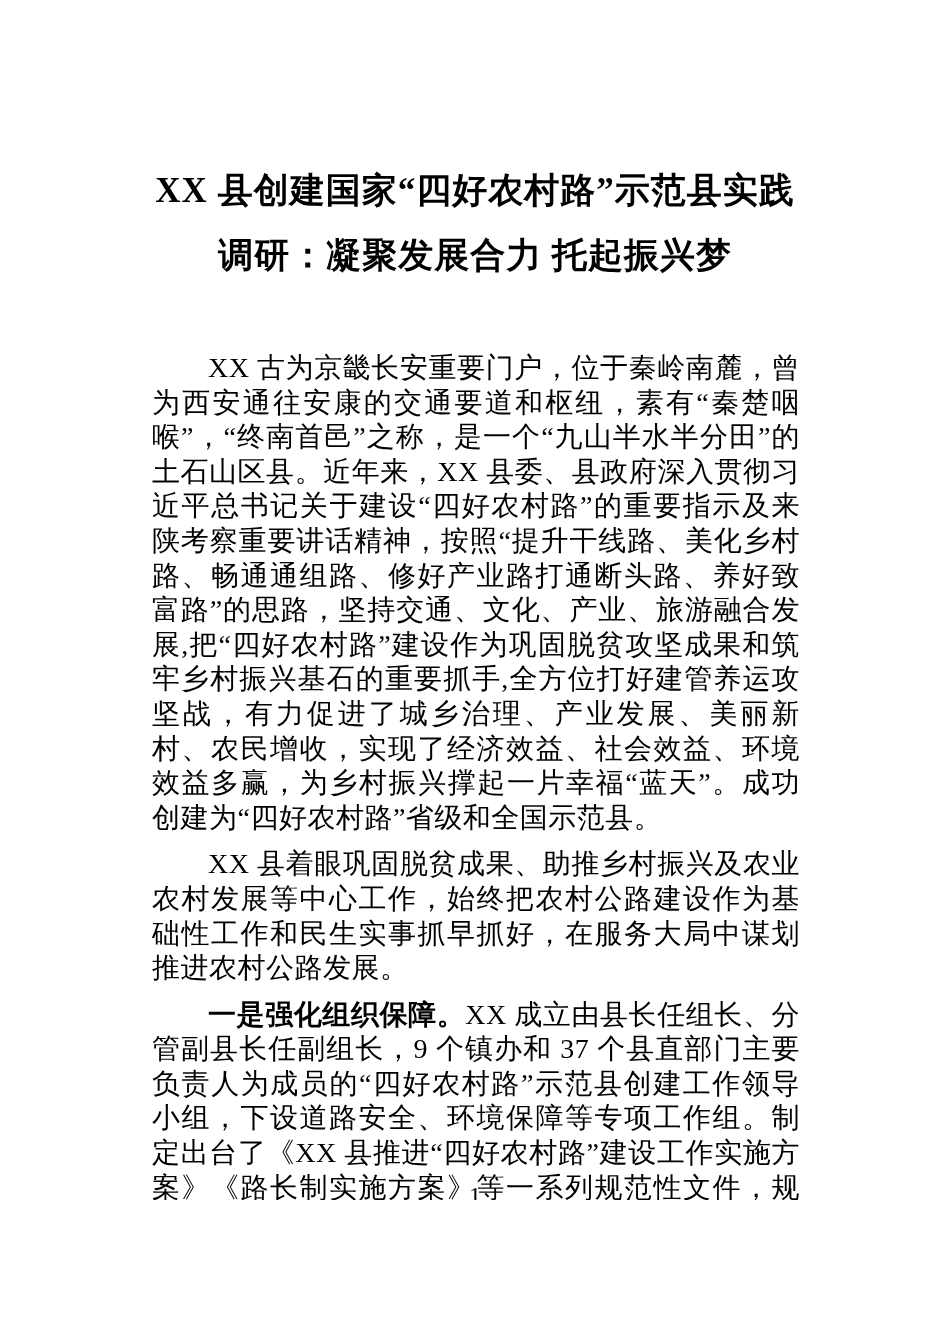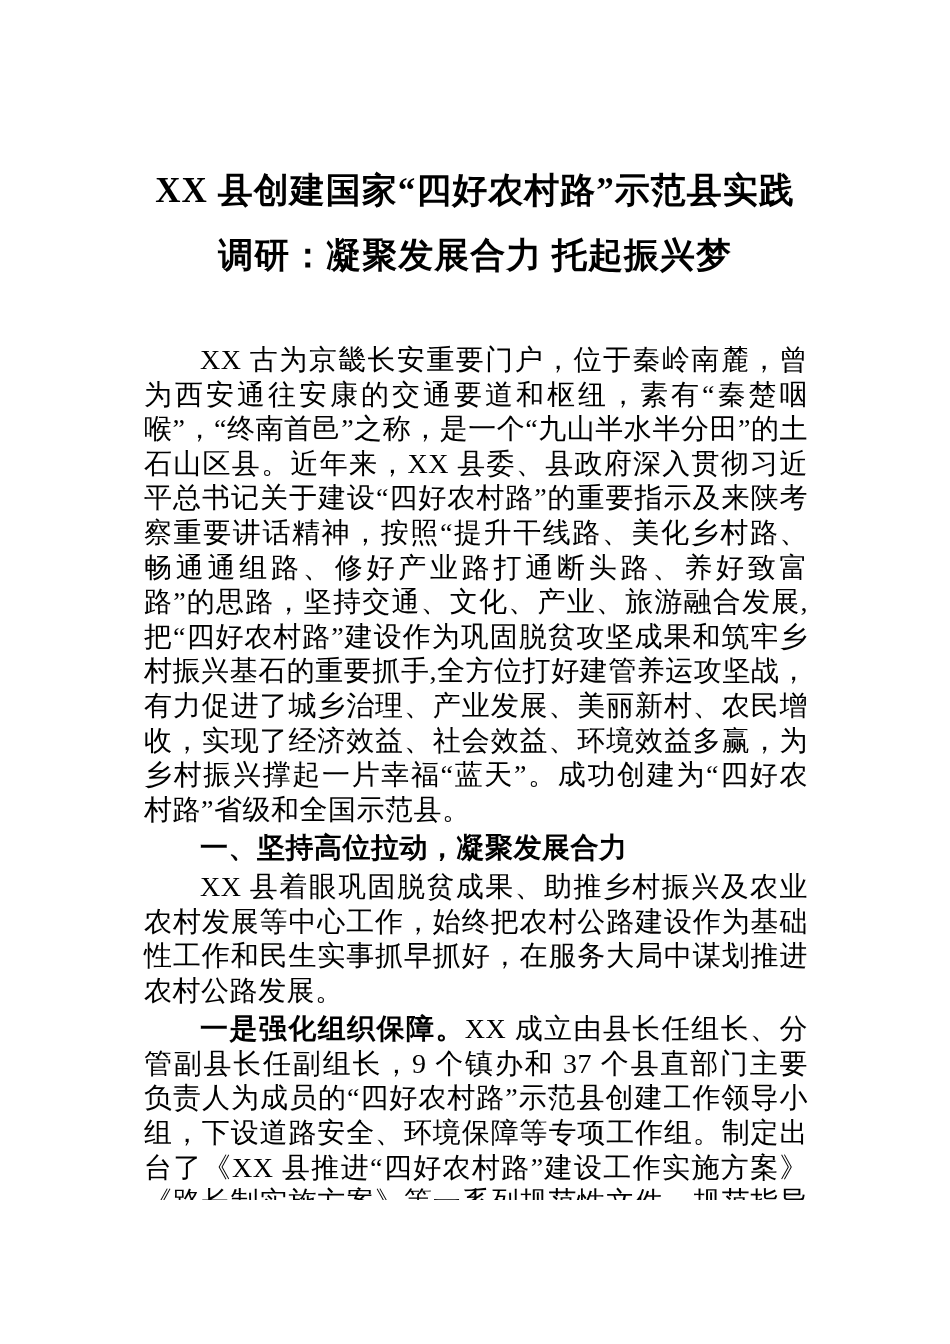--- a/index.html
+++ b/index.html
@@ -32,21 +32,21 @@
     position: absolute;
     top: 339px;
     left: 140px;
     width: 672px;
     font-size: 28px;
     line-height: 34.6px;
     text-align: justify;
     letter-spacing: 0.5px;
   }
   .doc-body p {
-    margin: 4px;
+    margin: 12px;
     padding: 0;
     text-indent: 2em;
   }
   .section-heading {
     margin: 0;
     padding: 0;
     text-indent: 2em;
     font-family: "Liberation Sans", sans-serif;
     font-weight: bold;
   }
@@ -71,21 +71,20 @@
 <div class="page">
 
   <div class="doc-title">
     <div>XX 县创建国家“四好农村路”示范县实践</div>
     <div>调研：凝聚发展合力 托起振兴梦</div>
   </div>
 
   <div class="doc-body">
     <p>XX 古为京畿长安重要门户，位于秦岭南麓，曾为西安通往安康的交通要道和枢纽，素有“秦楚咽喉”，“终南首邑”之称，是一个“九山半水半分田”的土石山区县。近年来，XX 县委、县政府深入贯彻习近平总书记关于建设“四好农村路”的重要指示及来陕考察重要讲话精神，按照“提升干线路、美化乡村路、畅通通组路、修好产业路打通断头路、养好致富路”的思路，坚持交通、文化、产业、旅游融合发展,把“四好农村路”建设作为巩固脱贫攻坚成果和筑牢乡村振兴基石的重要抓手,全方位打好建管养运攻坚战，有力促进了城乡治理、产业发展、美丽新村、农民增收，实现了经济效益、社会效益、环境效益多赢，为乡村振兴撑起一片幸福“蓝天”。成功创建为“四好农村路”省级和全国示范县。</p>
 
-    <p class="section-heading">一、坚持高位拉动，凝聚发展合力</p>
 
     <p>XX 县着眼巩固脱贫成果、助推乡村振兴及农业农村发展等中心工作，始终把农村公路建设作为基础性工作和民生实事抓早抓好，在服务大局中谋划推进农村公路发展。</p>
 
     <p><span class="point-lead">一是强化组织保障。</span><span>XX 成立由县长任组长、分管副县长任副组长，9 个镇办和 37 个县直部门主要负责人为成员的“四好农村路”示范县创建工作领导小组，下设道路安全、环境保障等专项工作组。制定出台了《XX 县推进“四好农村路”建设工作实施方案》《路长制实施方案》等一系列规范性文件，规范指导全县农村公路建设工作。</span></p>
 
     <p><span class="point-lead">二是强化资金保障。</span><span>建立农村公路建设管理资金保障</span></p>
   </div>
 
   <div class="page-number">1</div>
 

